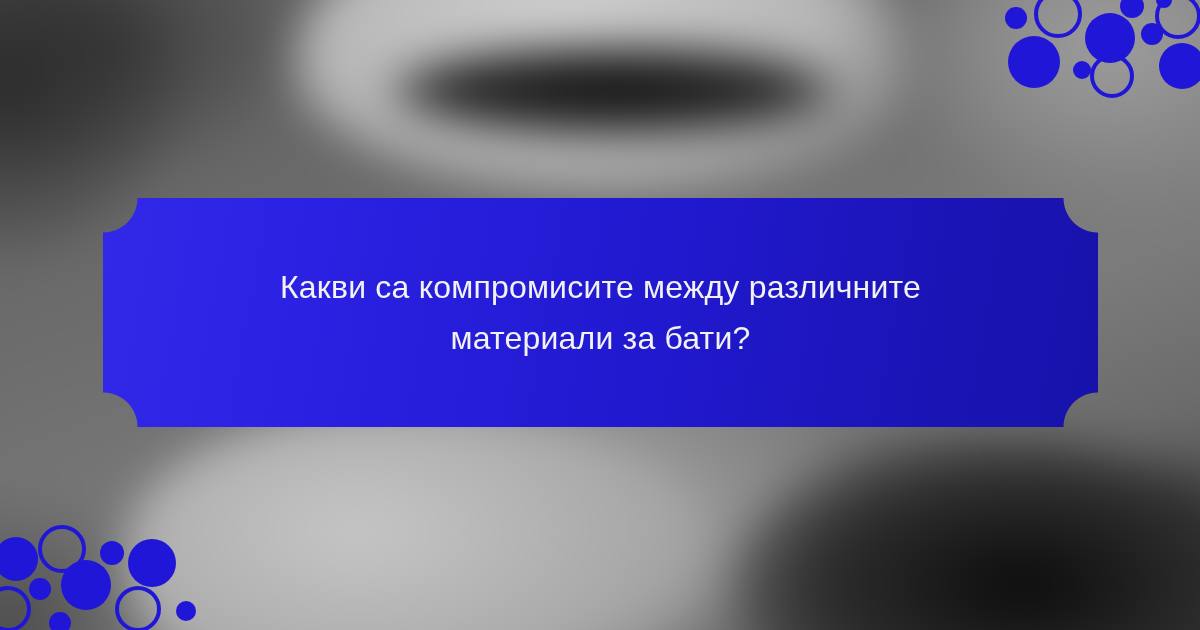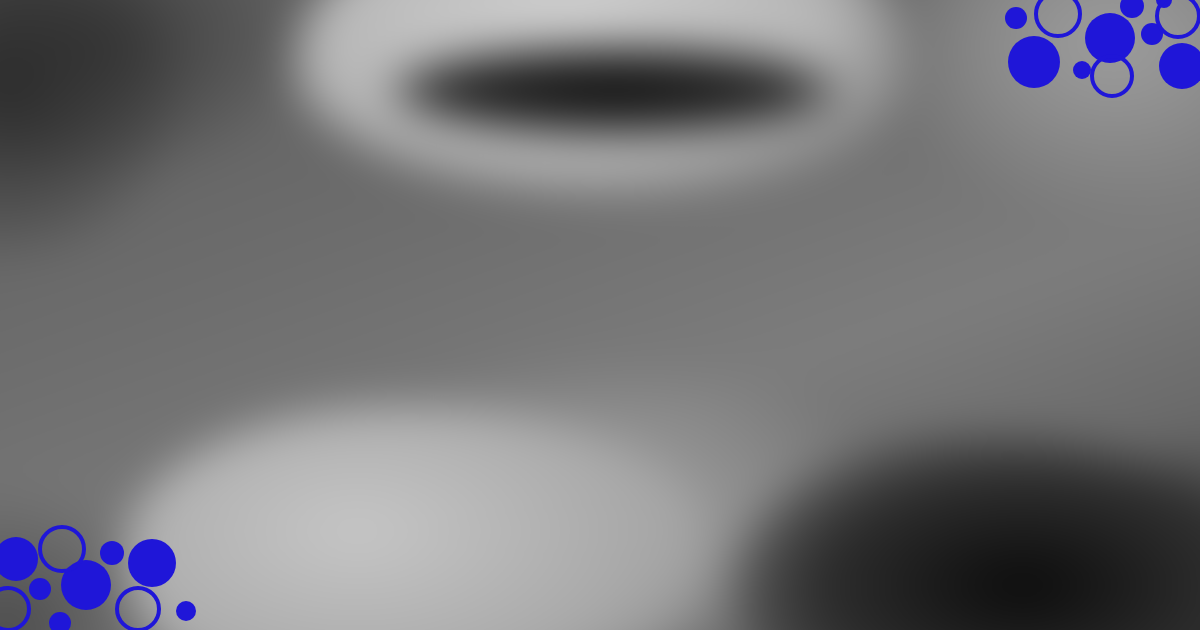--- a/index.html
+++ b/index.html
@@ -187,14 +187,18 @@
         <circle cx="196" cy="98" r="10"></circle>
       </g>
       <g fill="none" stroke="#1f16d8" stroke-width="4">
         <circle cx="72" cy="36" r="22"></circle>
         <circle cx="18" cy="96" r="21"></circle>
         <circle cx="148" cy="96" r="21"></circle>
       </g>
     </svg>
   </div>
 
+  <div id="banner">
+    <div id="banner-shape"></div>
+    <div id="banner-title">Какви са компромисите между различните материали за бати?</div>
+  </div>
 
 </div>
 
 </body></html>

